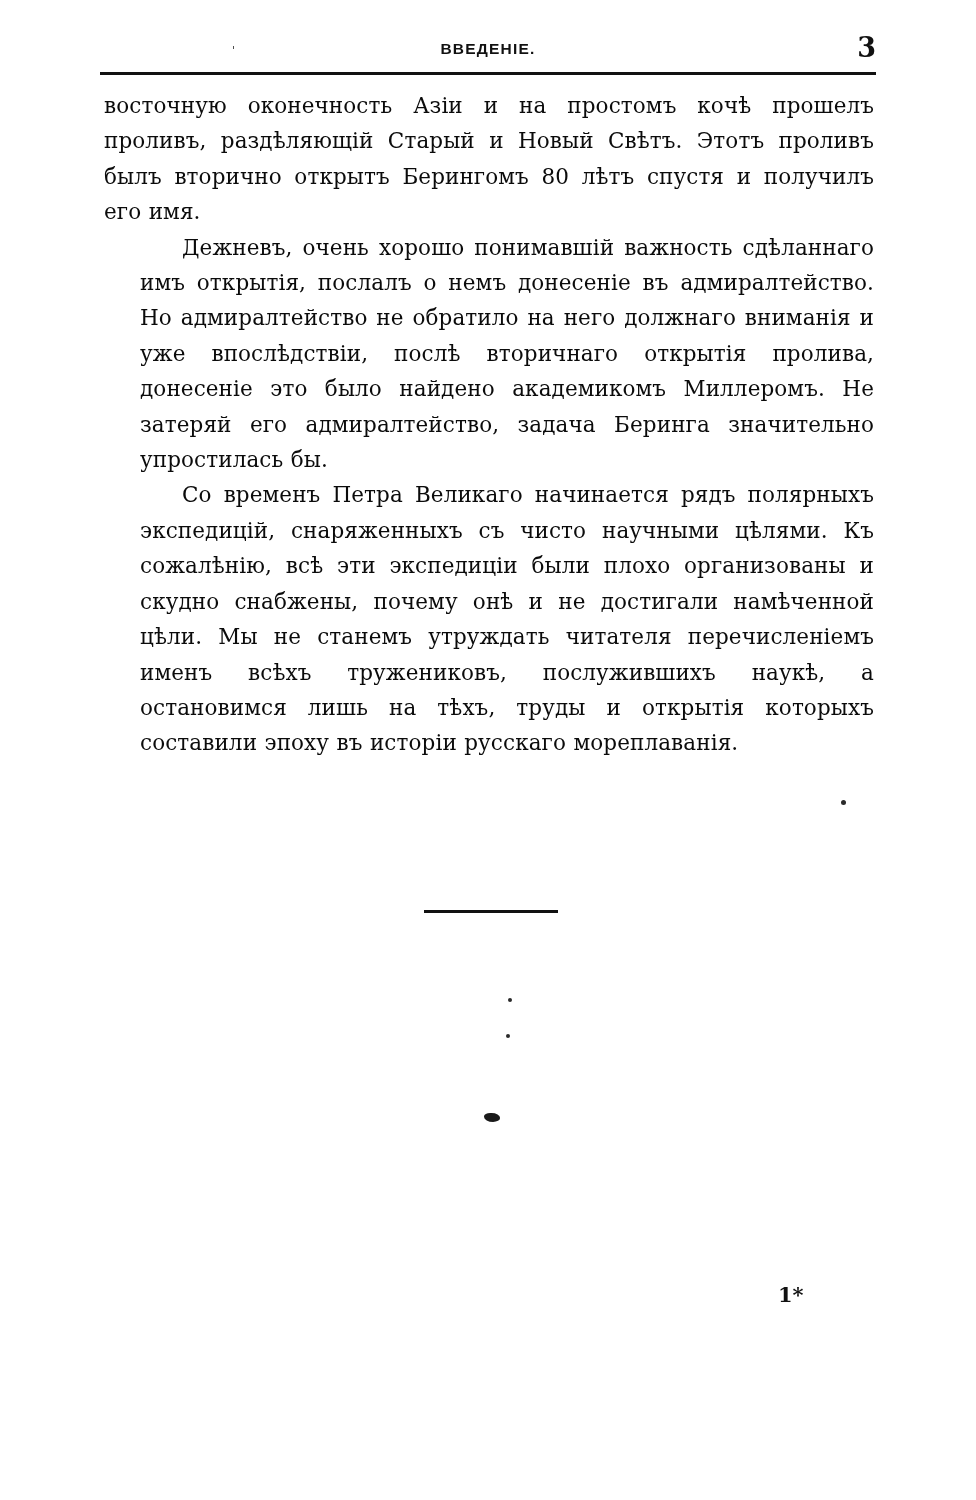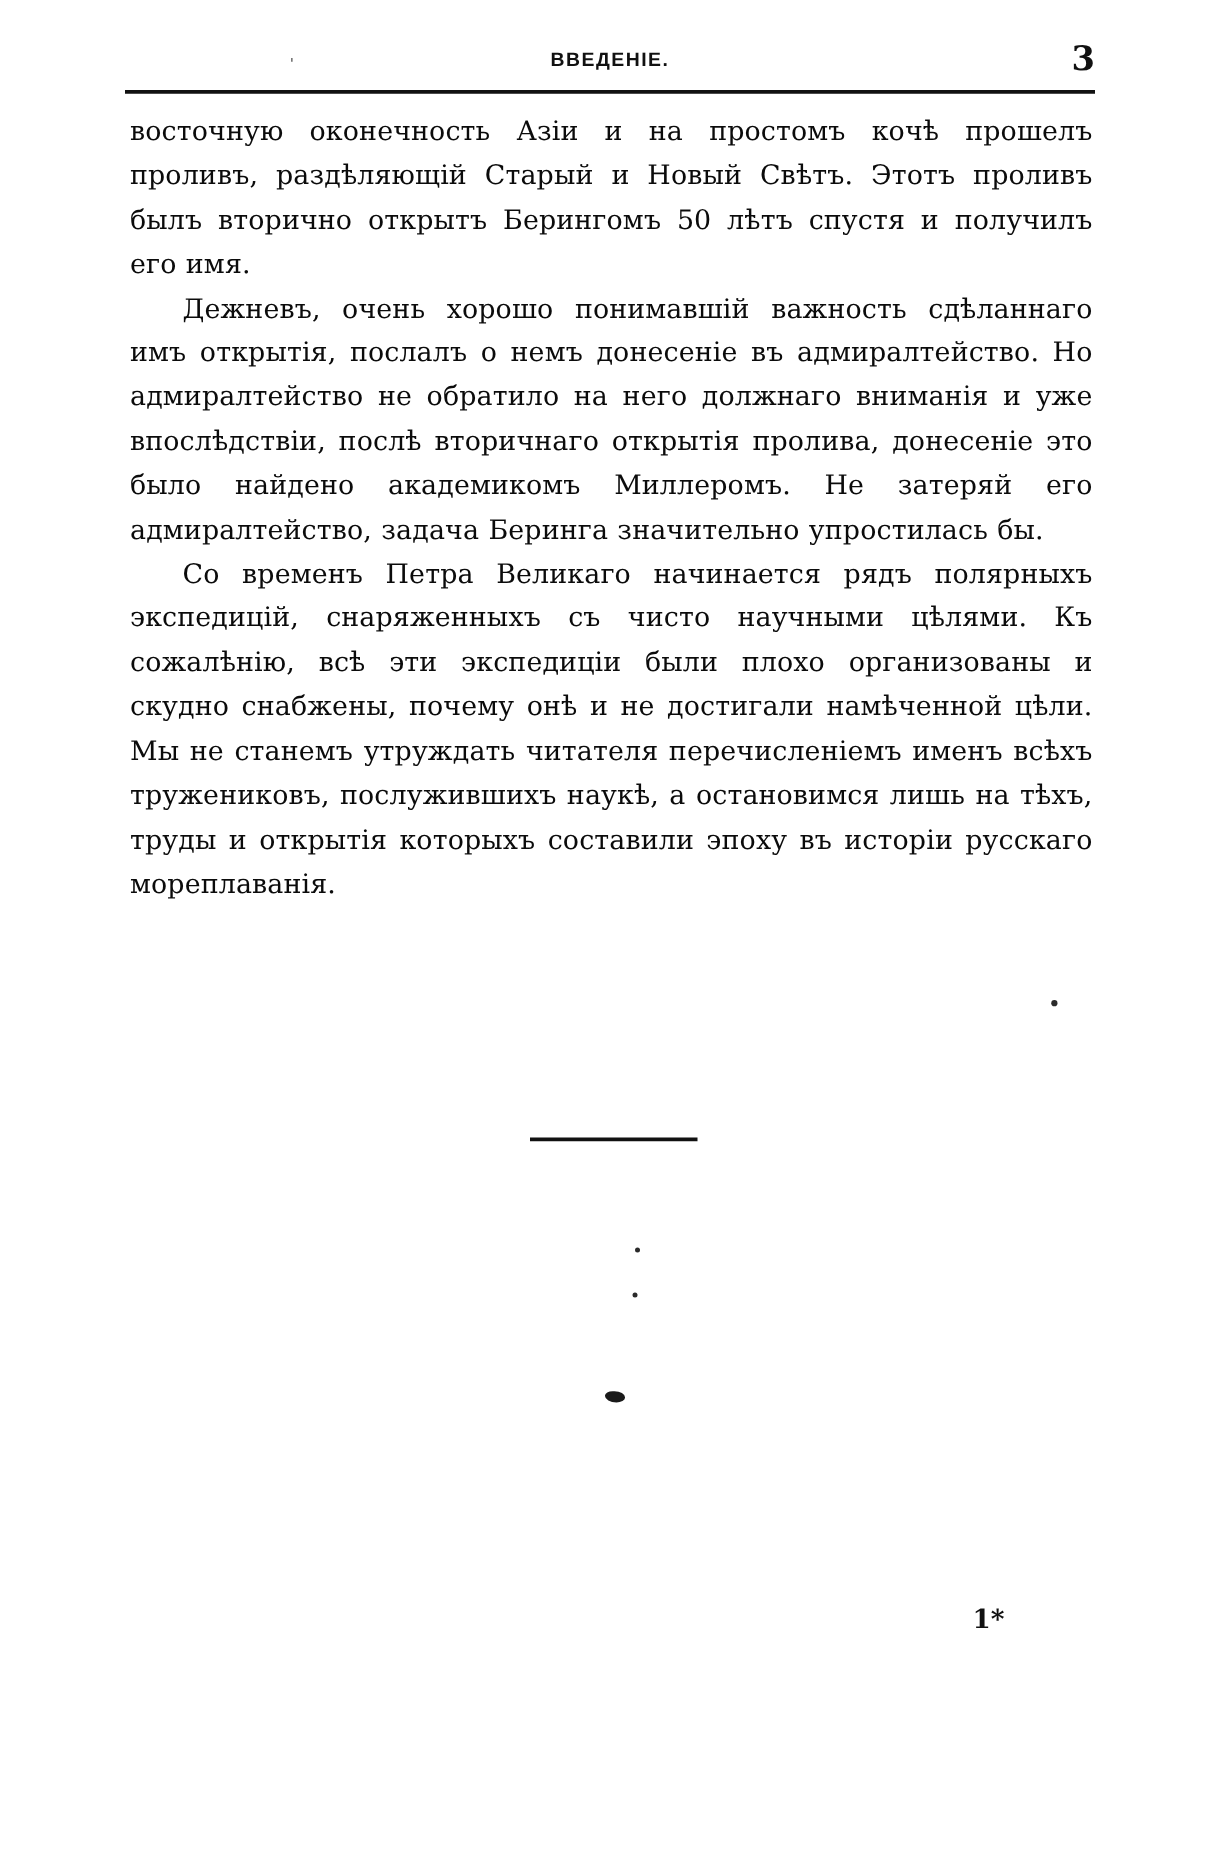--- a/index.html
+++ b/index.html
@@ -77,20 +77,21 @@
     font-size: 21.5px;
     line-height: 35.4px;
     text-align: justify;
     text-align-last: left;
     color: #0b0b0b;
     letter-spacing: 0.1px;
     word-spacing: 0.5px;
   }
   .para + .para {
     margin-top: 0px;
+    margin-left: 36px;
   }
   .para.indent {
     text-indent: 42px;
   }
   .divider {
     position: absolute;
     left: 424px;
     top: 910px;
     width: 134px;
     height: 3px;
@@ -126,21 +127,21 @@
 
   <div class="header">
     <span class="header-mark">'</span>
     <div class="header-title">ВВЕДЕНІЕ.</div>
     <div class="header-folio">3</div>
   </div>
 
   <div class="rule"></div>
 
   <div class="body-text">
-    <p class="para">восточную оконечность Азіи и на простомъ кочѣ прошелъ проливъ, раздѣляющій Старый и Новый Свѣтъ. Этотъ проливъ былъ вторично открытъ Берингомъ 50 лѣтъ спустя и получилъ его имя.</p>
+    <p class="para">восточную оконечность Азіи и на простомъ кочѣ прошелъ проливъ, раздѣляющій Старый и Новый Свѣтъ. Этотъ проливъ былъ вторично открытъ Берингомъ 80 лѣтъ спустя и получилъ его имя.</p>
     <p class="para indent">Дежневъ, очень хорошо понимавшій важность сдѣланнаго имъ открытія, послалъ о немъ донесеніе въ адмиралтейство. Но адмиралтейство не обратило на него должнаго вниманія и уже впослѣдствіи, послѣ вторичнаго открытія пролива, донесеніе это было найдено академикомъ Миллеромъ. Не затеряй его адмиралтейство, задача Беринга значительно упростилась бы.</p>
     <p class="para indent">Со временъ Петра Великаго начинается рядъ полярныхъ экспедицій, снаряженныхъ съ чисто научными цѣлями. Къ сожалѣнію, всѣ эти экспедиціи были плохо организованы и скудно снабжены, почему онѣ и не достигали намѣченной цѣли. Мы не станемъ утруждать читателя перечисленіемъ именъ всѣхъ тружениковъ, послужившихъ наукѣ, а остановимся лишь на тѣхъ, труды и открытія которыхъ составили эпоху въ исторіи русскаго мореплаванія.</p>
   </div>
 
   <div class="divider"></div>
 
   <div class="speck speck-a"></div>
   <div class="speck speck-b"></div>
   <div class="speck speck-c"></div>
   <div class="speck speck-d"></div>

